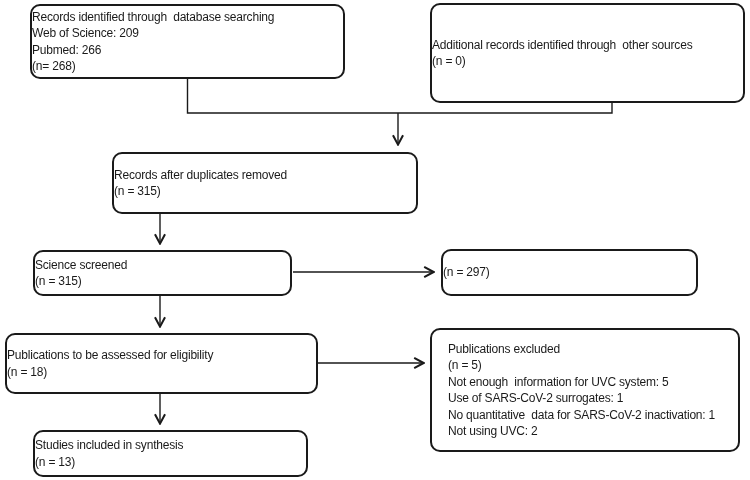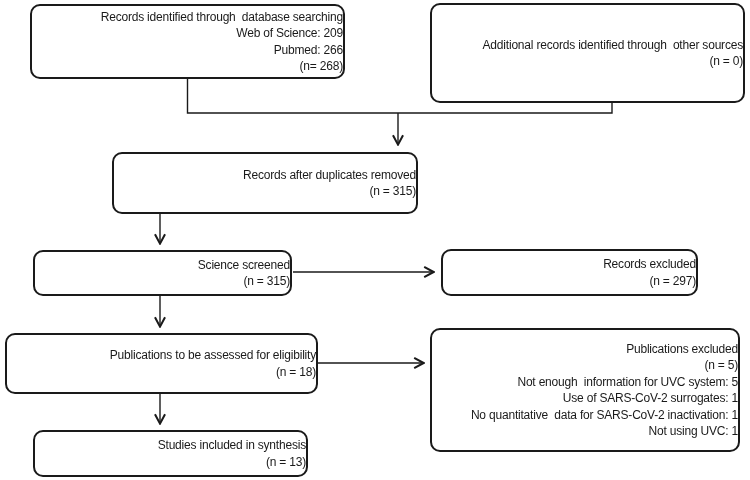--- a/index.html
+++ b/index.html
@@ -17,21 +17,21 @@
     overflow: hidden;
   }
   .box {
     position: absolute;
     box-sizing: border-box;
     border: 2.5px solid #1a1a1a;
     border-radius: 10px;
     background: #ffffff;
     display: flex;
     flex-direction: column;
-    align-items: flex-end;
+    align-items: flex-start;
     justify-content: center;
     z-index: 2;
   }
   .box .line {
     font-size: 12px;
     line-height: 16.5px;
     letter-spacing: -0.2px;
     text-align: center;
     white-space: pre;
     color: #1a1a1a;
@@ -87,36 +87,35 @@
     <div class="line">Records after duplicates removed</div>
     <div class="line">(n = 315)</div>
   </div>
 
   <div class="box" id="box-records-screened">
     <div class="line">Science screened</div>
     <div class="line">(n = 315)</div>
   </div>
 
   <div class="box" id="box-records-excluded">
-    <div class="line">Records excluded</div>
     <div class="line">(n = 297)</div>
   </div>
 
   <div class="box" id="box-eligibility">
     <div class="line">Publications to be assessed for eligibility</div>
     <div class="line">(n = 18)</div>
   </div>
 
   <div class="box" id="box-publications-excluded">
     <div class="line">Publications excluded</div>
     <div class="line">(n = 5)</div>
     <div class="line">Not enough  information for UVC system: 5</div>
     <div class="line">Use of SARS-CoV-2 surrogates: 1</div>
     <div class="line">No quantitative  data for SARS-CoV-2 inactivation: 1</div>
-    <div class="line">Not using UVC: 1</div>
+    <div class="line">Not using UVC: 2</div>
   </div>
 
   <div class="box" id="box-included-synthesis">
     <div class="line">Studies included in synthesis</div>
     <div class="line">(n = 13)</div>
   </div>
 
 </div>
 
 </body></html>

